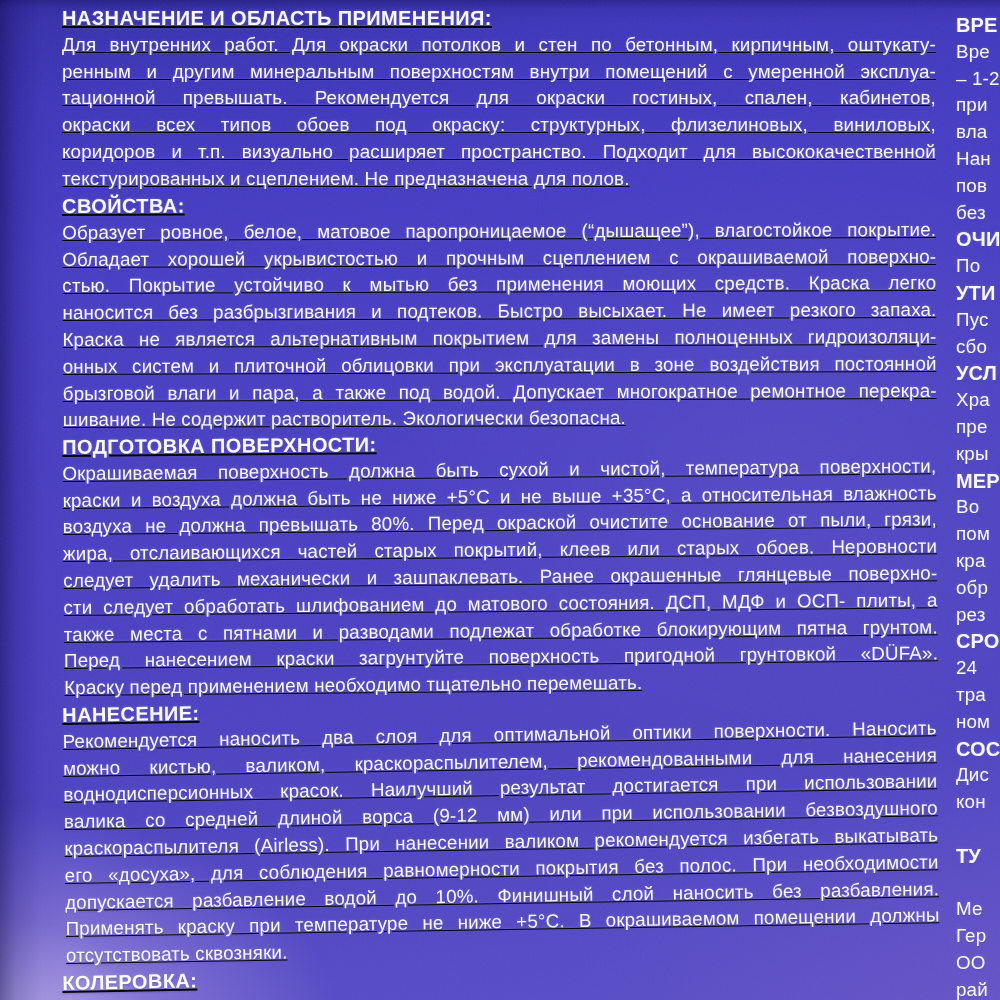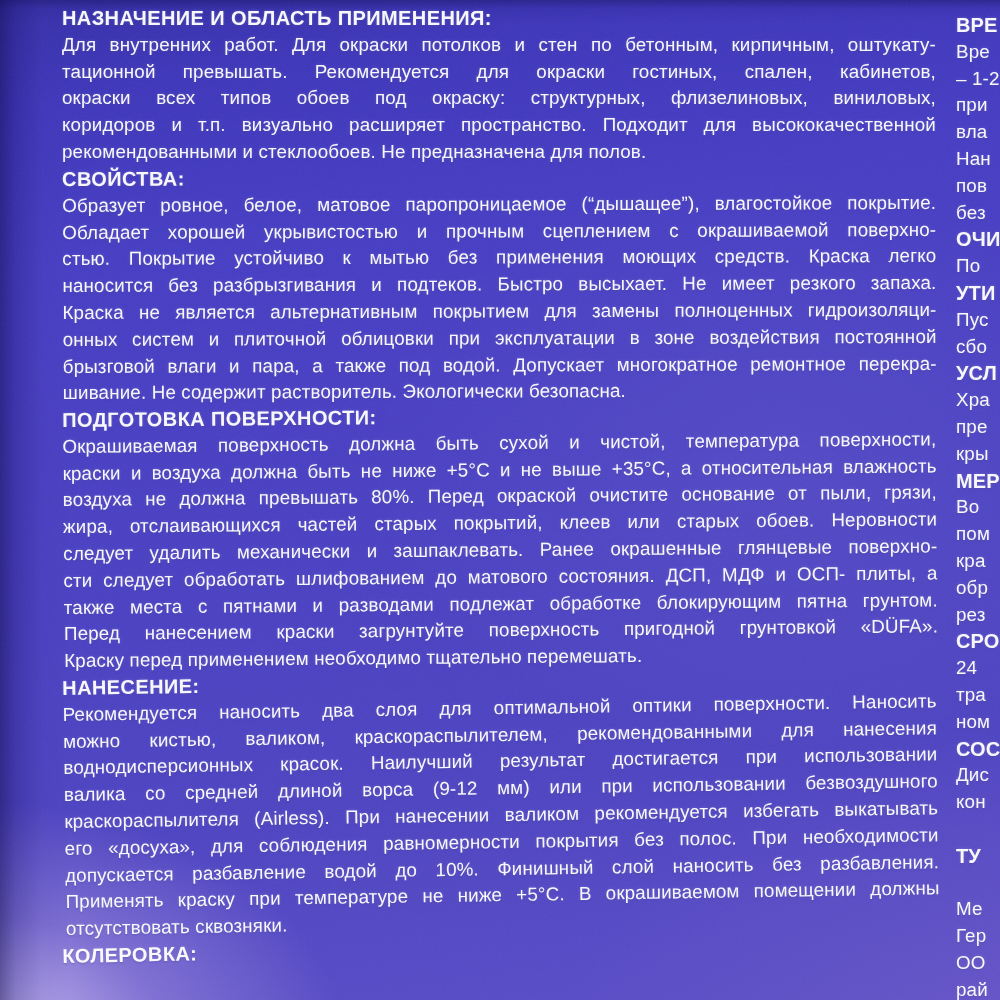--- a/index.html
+++ b/index.html
@@ -19,20 +19,21 @@
       radial-gradient(1000px 640px at 110% 108%, rgba(118,92,200,0.55) 0%, rgba(118,92,200,0) 55%),
       radial-gradient(700px 500px at 78% 46%, rgba(255,255,255,0.05) 0%, rgba(255,255,255,0) 60%),
       linear-gradient(172deg, #352fa8 0%, #3e36bb 9%, #463dc4 24%, #4a40c3 52%, #4e44c2 76%, #5a4ec8 100%);
   }
   #left-col {
     position: absolute;
     left: 62px;
     top: 5px;
     width: 874px;
     z-index: 2;
+    text-decoration: underline;
   }
   #right-col {
     position: absolute;
     left: 956px;
     top: 12px;
     width: 220px;
     z-index: 2;
     white-space: nowrap;
   }
   .sec { transform-origin: 0 0; }
@@ -75,24 +76,25 @@
     pointer-events: none;
   }
 </style>
 </head>
 <body>
 
 <div id="left-col">
     <div class="sec" style="transform: rotate(0deg);">
       <div class="heading">НАЗНАЧЕНИЕ И ОБЛАСТЬ ПРИМЕНЕНИЯ:</div>
       <div class="line">Для внутренних работ. Для окраски потолков и стен по бетонным, кирпичным, оштукату-</div>
+      <div class="line">ренным и другим минеральным поверхностям внутри помещений с умеренной эксплуа-</div>
       <div class="line">тационной превышать. Рекомендуется для окраски гостиных, спален, кабинетов,</div>
       <div class="line">окраски всех типов обоев под окраску: структурных, флизелиновых, виниловых,</div>
       <div class="line">коридоров и т.п. визуально расширяет пространство. Подходит для высококачественной</div>
-      <div class="line last">рекомендованными и стеклообоев. Не предназначена для полов.</div>
+      <div class="line last">текстурированных и сцеплением. Не предназначена для полов.</div>
     </div>
     <div class="sec" style="transform: rotate(-0.2deg);">
       <div class="heading">СВОЙСТВА:</div>
       <div class="line">Образует ровное, белое, матовое паропроницаемое (“дышащее”), влагостойкое покрытие.</div>
       <div class="line">Обладает хорошей укрывистостью и прочным сцеплением с окрашиваемой поверхно-</div>
       <div class="line">стью. Покрытие устойчиво к мытью без применения моющих средств. Краска легко</div>
       <div class="line">наносится без разбрызгивания и подтеков. Быстро высыхает. Не имеет резкого запаха.</div>
       <div class="line">Краска не является альтернативным покрытием для замены полноценных гидроизоляци-</div>
       <div class="line">онных систем и плиточной облицовки при эксплуатации в зоне воздействия постоянной</div>
       <div class="line">брызговой влаги и пара, а также под водой. Допускает многократное ремонтное перекра-</div>

